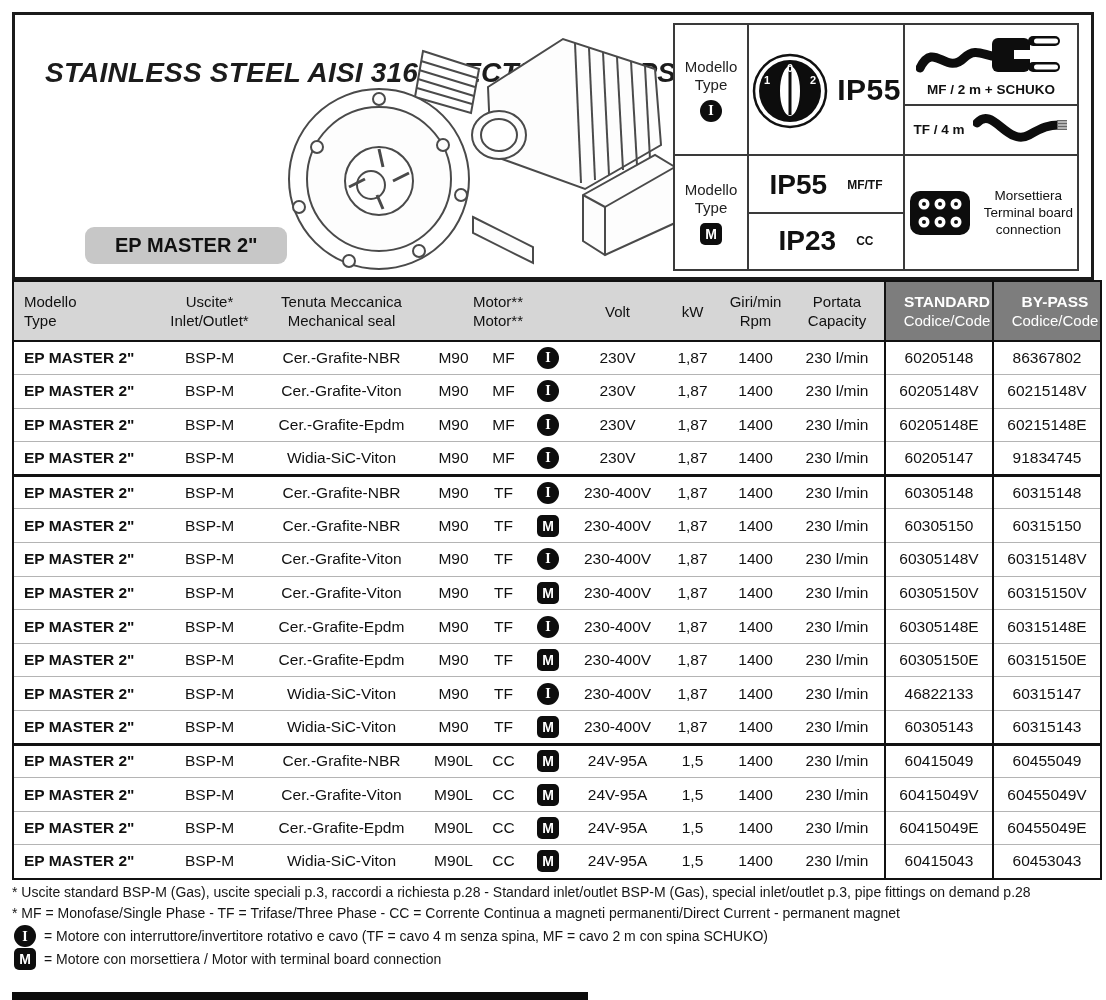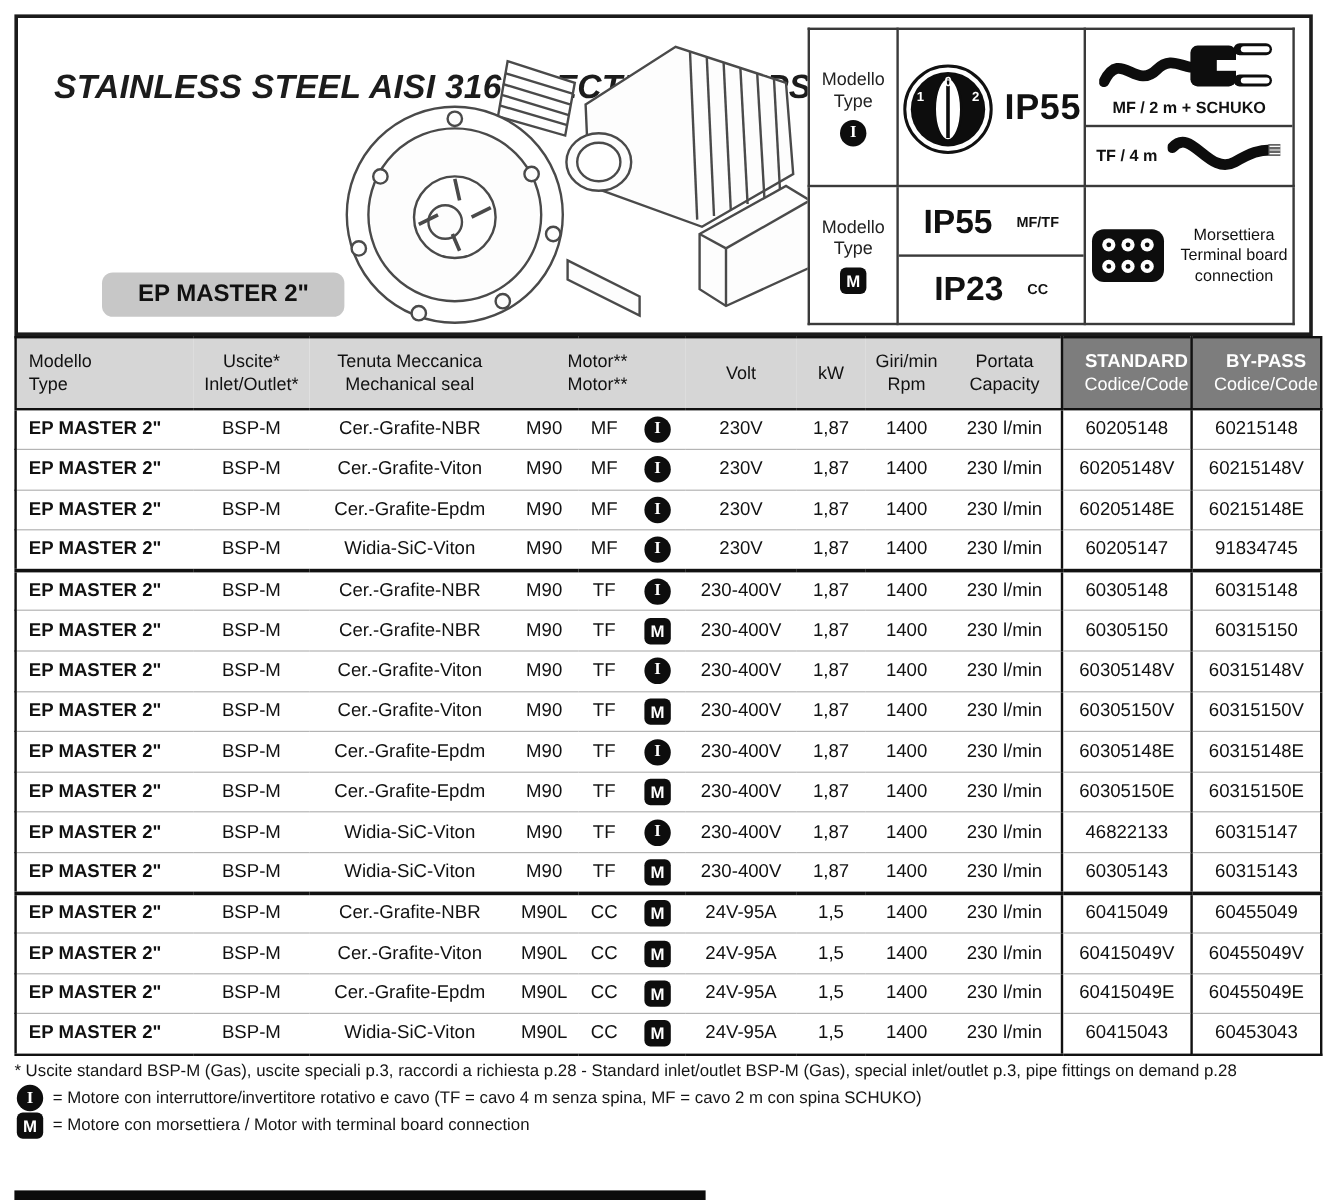--- a/index.html
+++ b/index.html
@@ -70,21 +70,21 @@
   .main-table td.model{font-weight:bold;font-size:15.5px;}
   .main-table .vthick-l{border-left:2.5px solid #111;}
   .main-table .vthick-r{border-right:2.5px solid #111;}
   .main-table{border:2.5px solid #111;}
   .main-table tbody tr:last-child td{border-bottom:2.5px solid #111;}
   
   .footnotes{
     position:absolute;left:12px;top:882px;width:1090px;
     font-size:14px;line-height:21px;color:#151515;
   }
-  .fn-line{display:flex;align-items:center;white-space:nowrap;}
+  .fn-line{display:flex;align-items:flex-end;white-space:nowrap;}
   .fn-line .badge{flex:0 0 auto;margin:1px 8px 0 2px;}
   .fn-line.indent{padding-left:44px;}
   .fn-text{white-space:nowrap;}
   
   .bottom-bar{position:absolute;left:12px;top:992px;width:576px;height:8px;background:#0c0c0c;}
   svg text{font-family:"Liberation Sans",sans-serif;}
 </style>
 </head>
 <body>
 
@@ -285,21 +285,21 @@
     <td>BSP-M</td>
     <td>Cer.-Grafite-NBR</td>
     <td>M90</td>
     <td>MF</td>
     <td><span class="badge round">I</span></td>
     <td>230V</td>
     <td>1,87</td>
     <td>1400</td>
     <td>230 l/min</td>
     <td class="vthick-l vthick-r">60205148</td>
-    <td class="vthick-r">60215148</td>
+    <td class="vthick-r">86367802</td>
   </tr>
       <tr>
     <td class="left model">EP MASTER 2"</td>
     <td>BSP-M</td>
     <td>Cer.-Grafite-Viton</td>
     <td>M90</td>
     <td>MF</td>
     <td><span class="badge round">I</span></td>
     <td>230V</td>
     <td>1,87</td>
@@ -504,20 +504,24 @@
     <td class="vthick-l vthick-r">60415043</td>
     <td class="vthick-r">60453043</td>
   </tr>
     </tbody>
 </table>
 
 <div class="footnotes">
     <div class="fn-line">
 
     <span class="fn-text">* Uscite standard BSP-M (Gas), uscite speciali p.3, raccordi a richiesta p.28 - Standard inlet/outlet BSP-M (Gas), special inlet/outlet p.3, pipe fittings on demand p.28</span>
+  </div>
+    <div class="fn-line">
+
+    <span class="fn-text">* MF = Monofase/Single Phase - TF = Trifase/Three Phase - CC = Corrente Continua a magneti permanenti/Direct Current - permanent magnet</span>
   </div>
     <div class="fn-line">
     <span class="badge round">I</span>
     <span class="fn-text">= Motore con interruttore/invertitore rotativo e cavo (TF = cavo 4 m senza spina, MF = cavo 2 m con spina SCHUKO)</span>
   </div>
     <div class="fn-line">
     <span class="badge square">M</span>
     <span class="fn-text">= Motore con morsettiera / Motor with terminal board connection</span>
   </div>
   </div>

